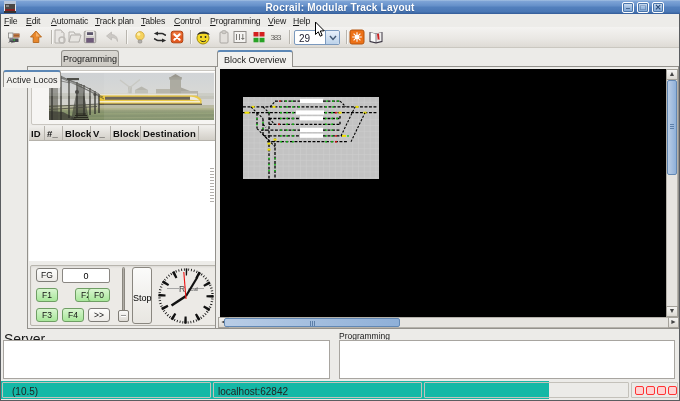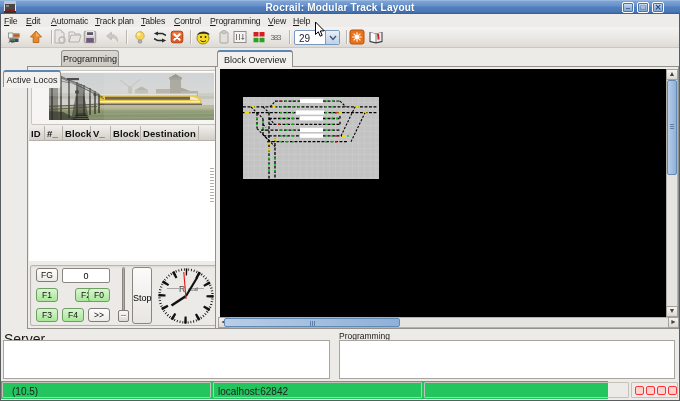--- a/index.html
+++ b/index.html
@@ -60,21 +60,21 @@
 
 #canvas { position:absolute; left:4px; top:2px; width:447px; height:248px; background:#000; }
 
 
 .sbtrack { position:absolute; background:#e6e4e0; border:1px solid #b5b2ab; }
 .sbthumb { position:absolute; background:linear-gradient(90deg,#b9cde6,#8fb0d8); border:1px solid #6288b4; border-radius:2px; }
 .sbbtn { position:absolute; background:linear-gradient(#f5f4f2,#dcd9d3); border:1px solid #a5a29b; font-size:7px; color:#444; text-align:center; }
 
 
 .fieldbox { position:absolute; background:#fff; border:1px solid #a8a5a0; }
-#statusbar { position:absolute; left:1px; top:381px; width:607px; height:18px; background:#22c55e; }
+#statusbar { position:absolute; left:1px; top:381px; width:548px; height:18px; background:#14b8a6; }
 .statsec { position:absolute; top:1px; height:16px; border:1px solid #c4c1ba; border-radius:1px; font-size:10px; color:#222; padding:3px 0 0 9px; }
 .led { position:absolute; top:5px; width:9px; height:9px; background:#ffd2d2; border:1px solid #f33; border-radius:2px; }
 </style>
 </head>
 <body>
 <div id="frame"></div>
 
 <div id="titlebar">
   <svg class="abs" style="left:4px;top:1px" width="12" height="12" viewBox="0 0 12 12">
     <rect x="0" y="0" width="12" height="12" fill="#e8e6e2"></rect>

